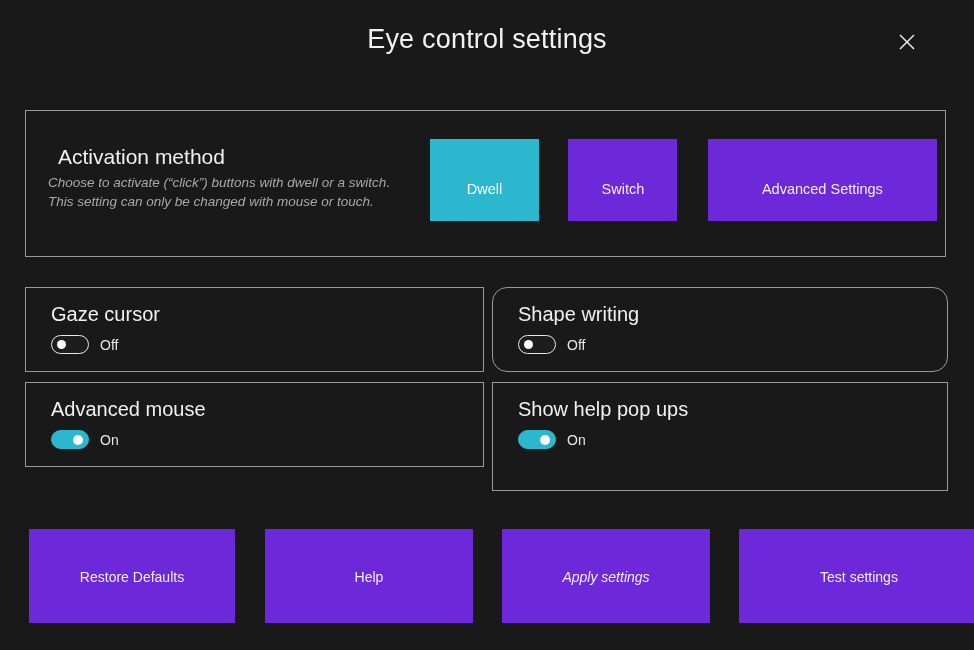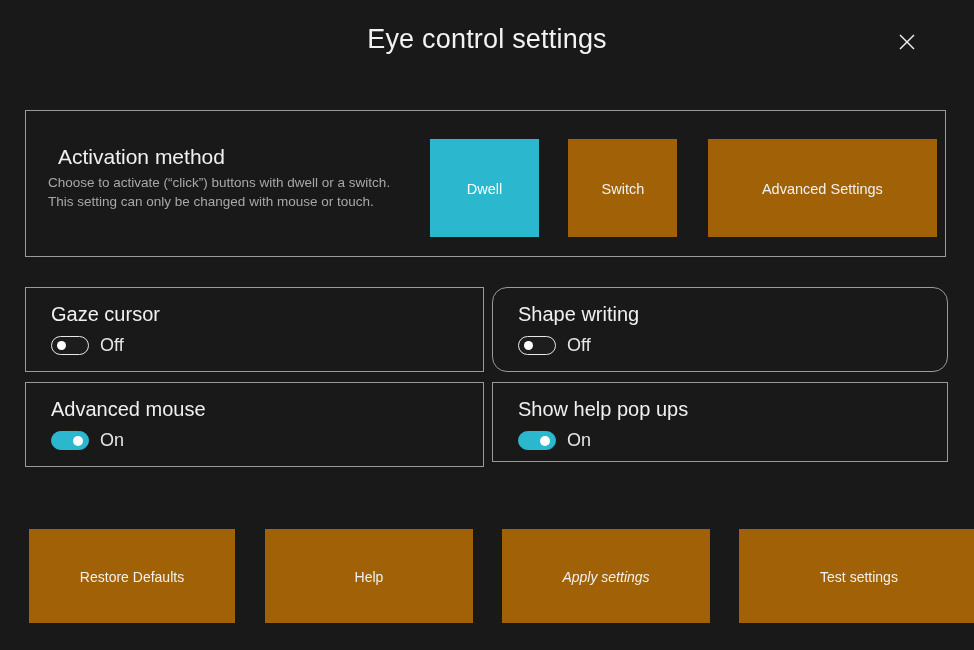--- a/index.html
+++ b/index.html
@@ -63,57 +63,58 @@
     font-weight: 400;
     color: #f0f0f0;
     line-height: 26px;
     margin: 0 0 3px 10px;
   }
   .section-desc {
     font-size: 13.5px;
     line-height: 19px;
     color: #a8a8a8;
     margin: 0;
+    font-style: italic;
   }
   .method-buttons {
     position: absolute;
     left: 404px; top: 28px;
     height: 98px;
   }
   .btn {
     display: inline-block;
     vertical-align: top;
-    background: #a16207;
+    background: #6d28d9;
     color: #f0f0f0;
     font-size: 14.5px;
     text-align: center;
     cursor: pointer;
     box-sizing: border-box;
     border: none;
     font-family: "Liberation Sans", sans-serif;
   }
   .method-btn {
-    height: 98px;
+    height: 82px;
     line-height: 98px;
   }
   .method-btn.dwell    { width: 109px; background: #2bb8ce; color: #ffffff; }
   .method-btn.switch   { width: 109px; margin-left: 25px; }
   .method-btn.advanced { width: 229px; margin-left: 26px; }
 
   
   .card {
     position: absolute;
     border: 1px solid #9a9a9a;
     box-sizing: border-box;
     background: #191919;
   }
   .card.c-gaze   { left: 25px;  top: 287px; width: 459px; height: 85px; }
   .card.c-shape  { left: 492px; top: 287px; width: 456px; height: 85px; border-radius: 15px; }
   .card.c-mouse  { left: 25px;  top: 382px; width: 459px; height: 85px; }
-  .card.c-help   { left: 492px; top: 382px; width: 456px; height: 80px; }
+  .card.c-help   { left: 492px; top: 382px; width: 456px; height: 109px; }
 
   .card-label {
     position: absolute;
     left: 25px; top: 15px;
     font-size: 20px;
     font-weight: 400;
     color: #f0f0f0;
     white-space: nowrap;
   }
   .toggle-row {
@@ -144,21 +145,21 @@
     top: 50%;
     width: 9px; height: 9px;
     margin-top: -4.5px;
     border-radius: 50%;
     background: #ffffff;
   }
   .toggle.off .knob { left: 5px; }
   .toggle.on  .knob { right: 5px; width: 10px; height: 10px; margin-top: -5px; }
   .toggle-state {
     margin-left: 11px;
-    font-size: 18px;
+    font-size: 14px;
     color: #e6e6e6;
   }
 
   
   .action-btn {
     position: absolute;
     top: 529px;
     height: 94px;
     line-height: 94px;
     font-size: 14px;

